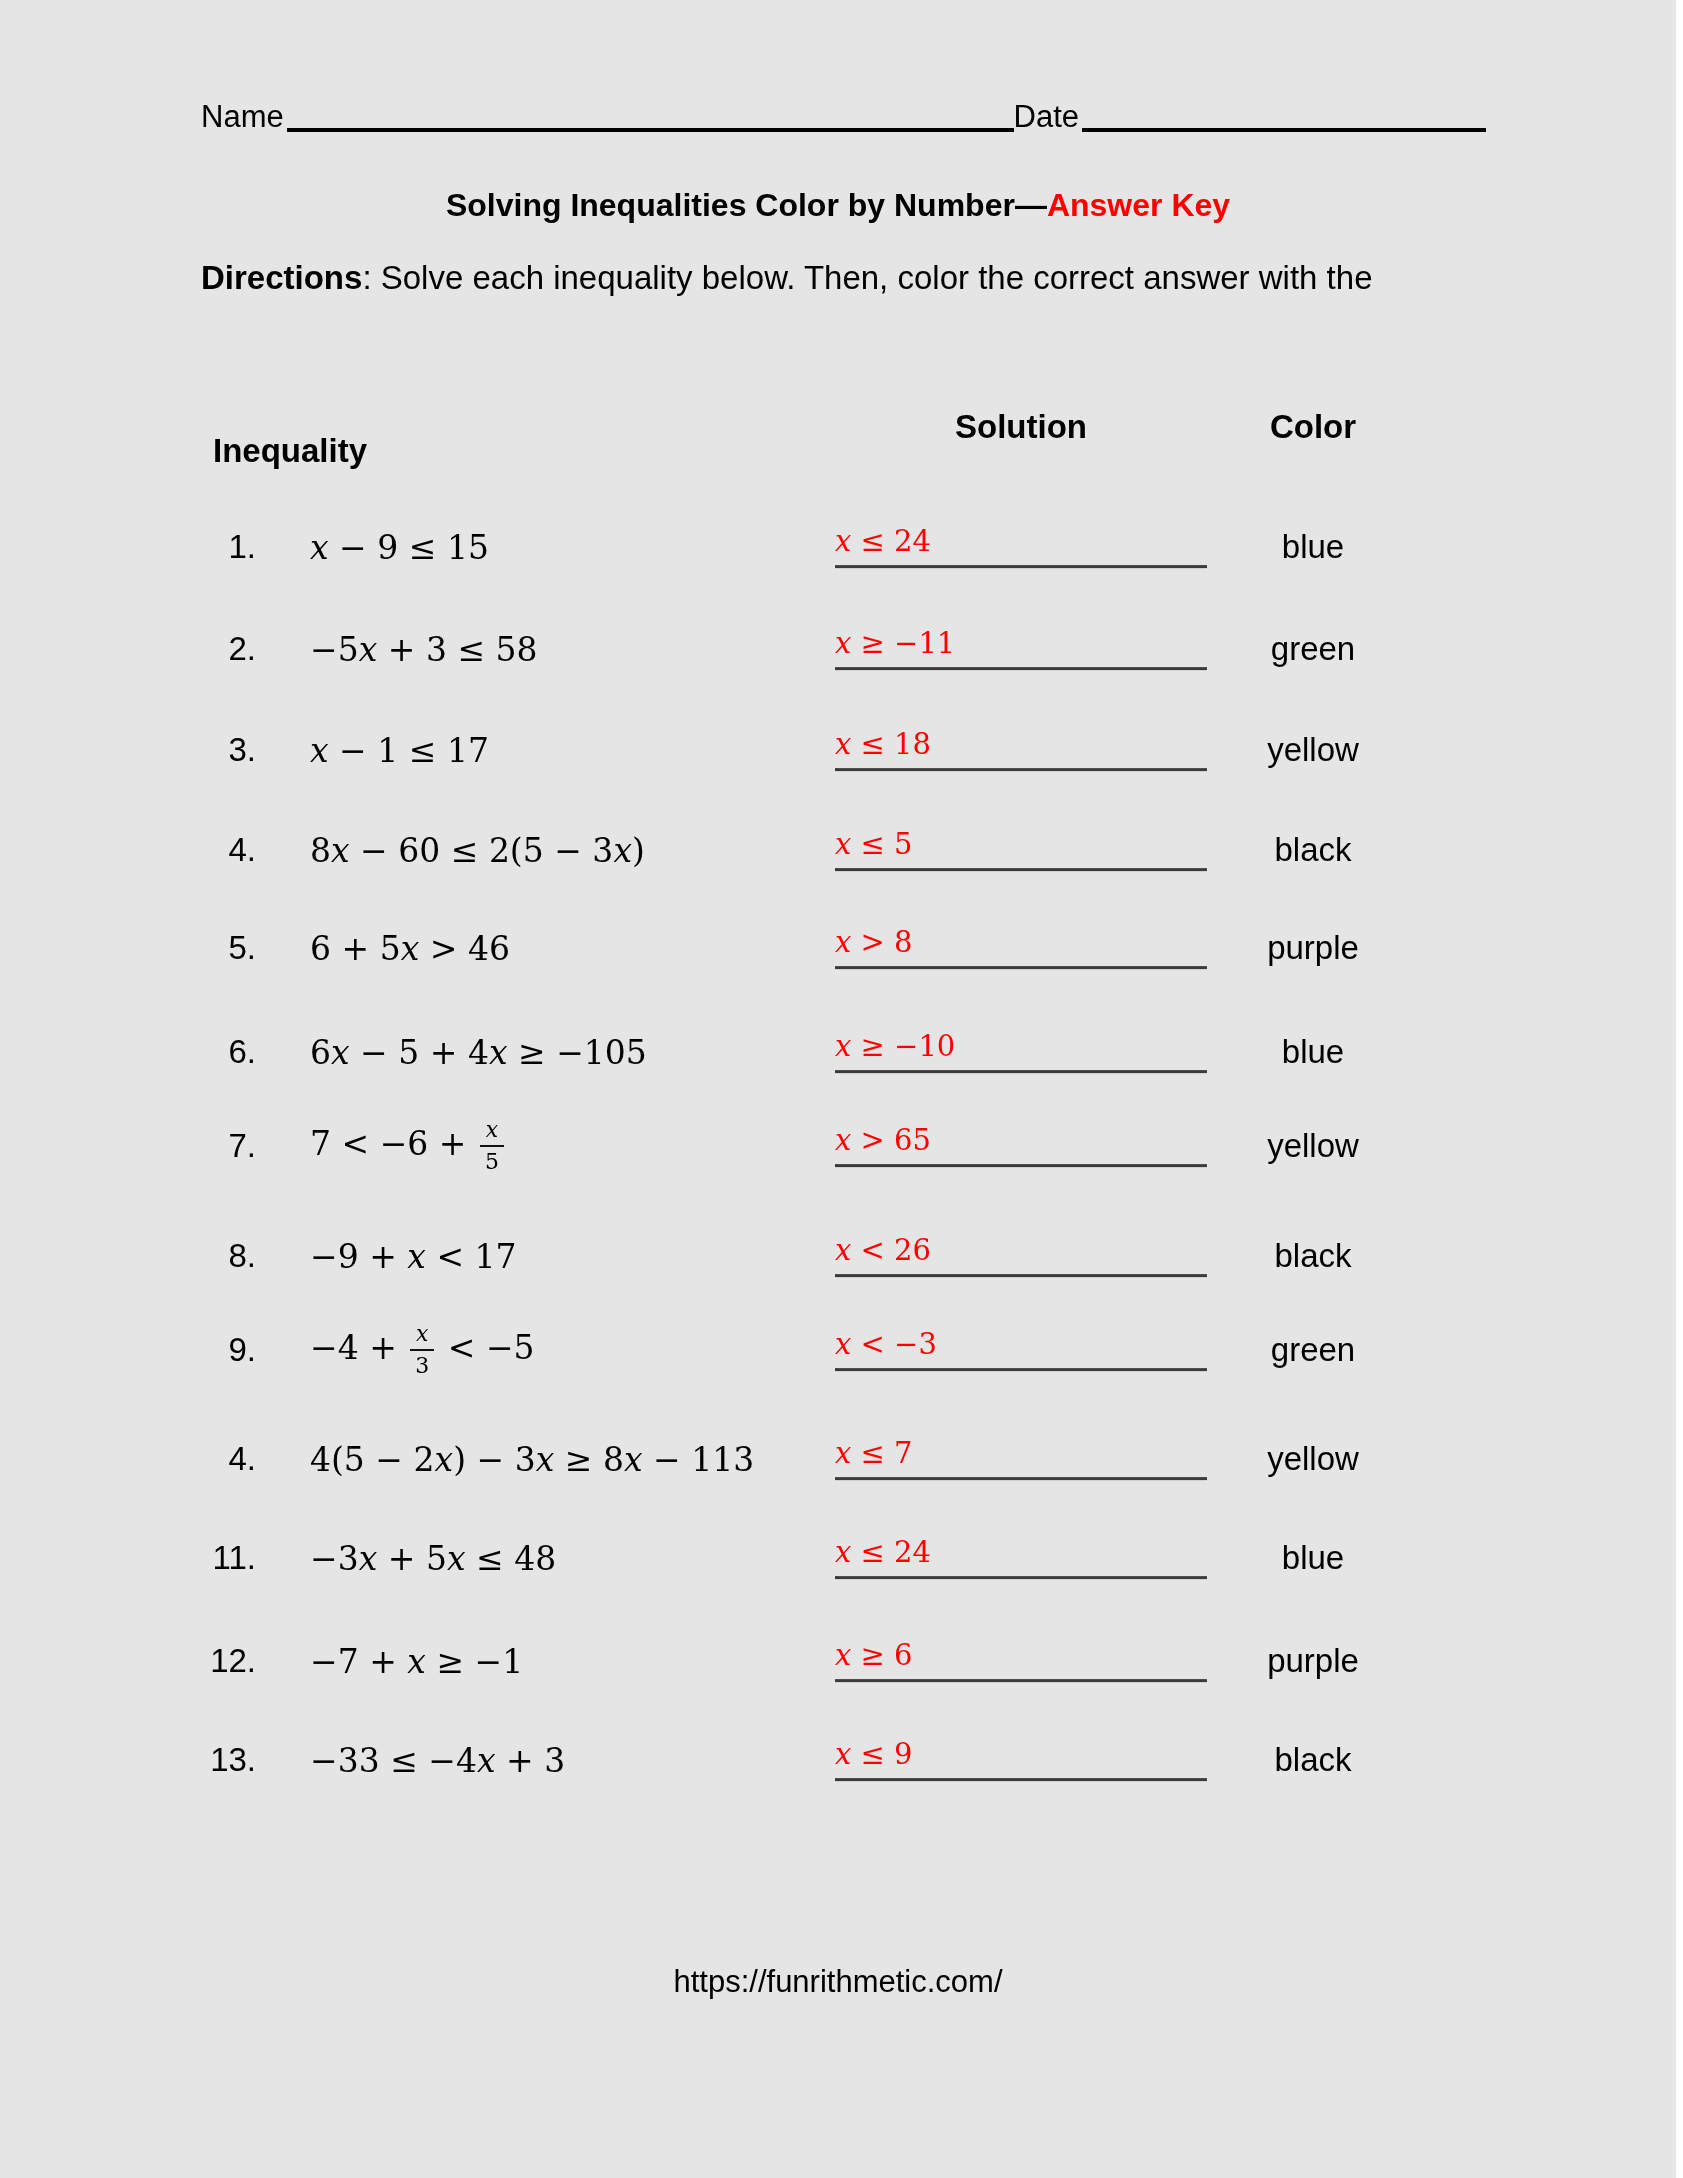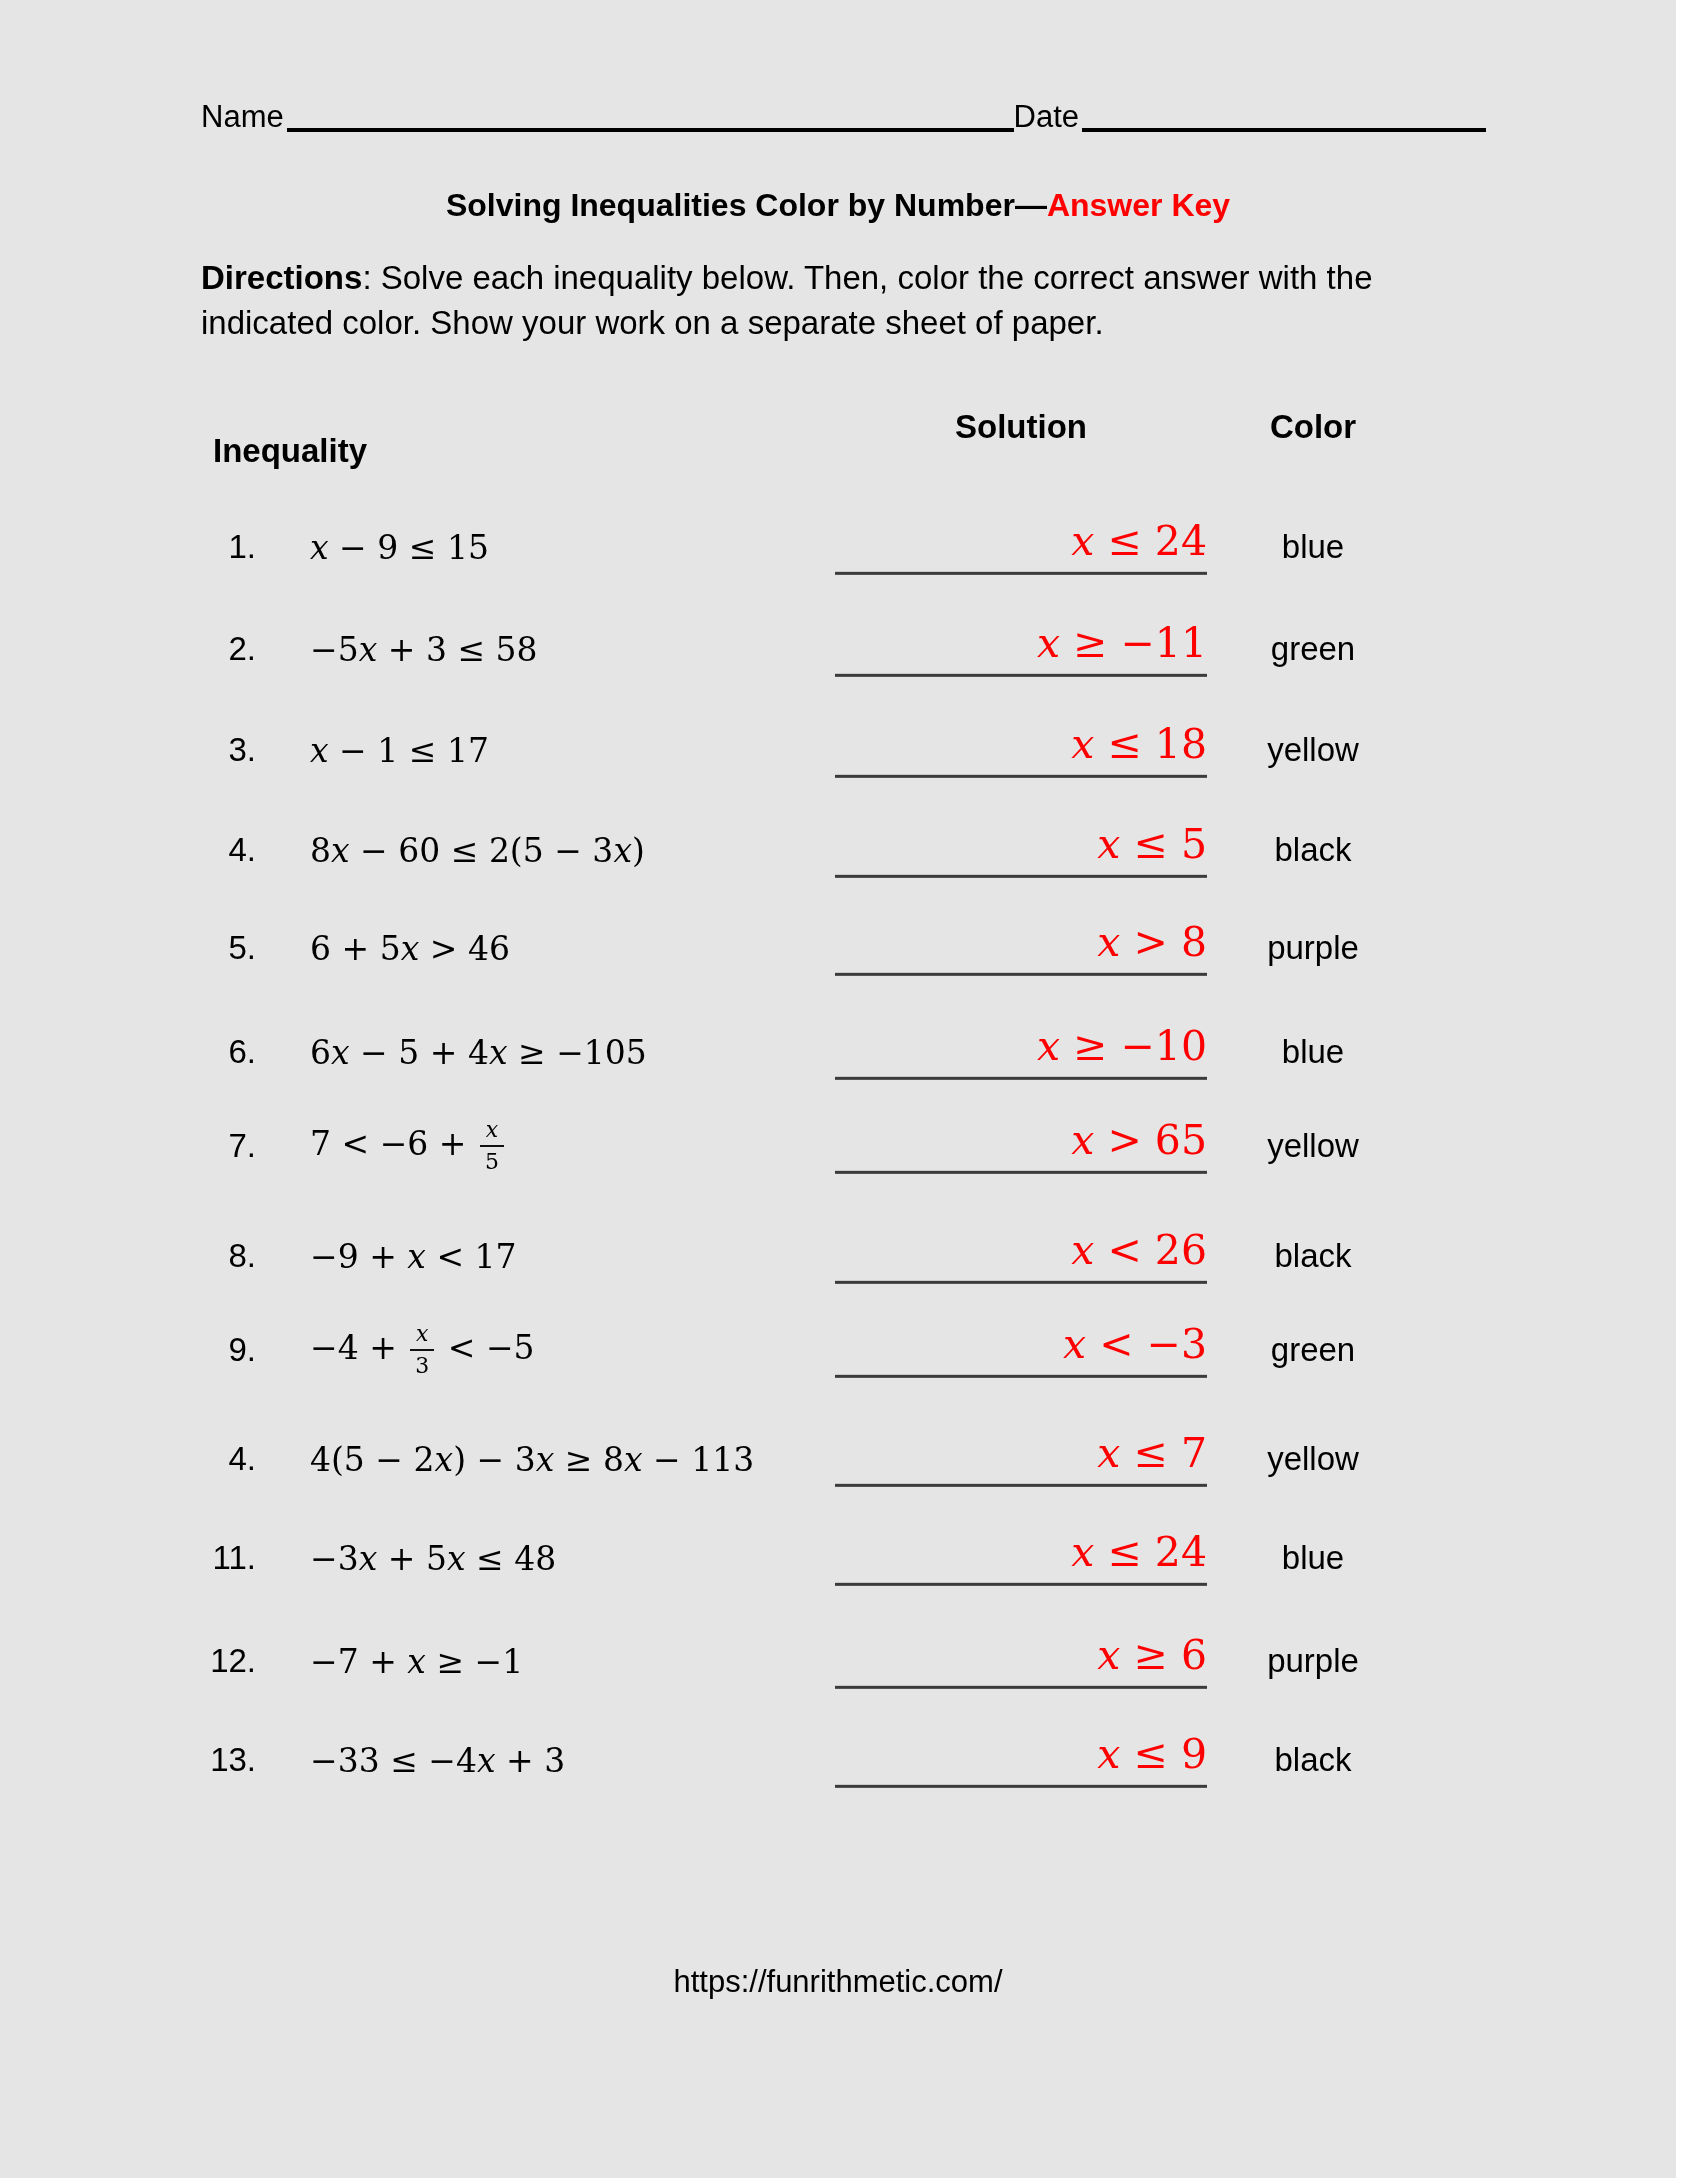--- a/index.html
+++ b/index.html
@@ -45,23 +45,23 @@
     top:50%;transform:translateY(-50%);font-size:33px;
   }
   .c-ineq{
     position:absolute;left:310px;top:50%;transform:translateY(-50%);
     font-family:"DejaVu Serif", serif;font-size:33px;white-space:nowrap;
   }
   .c-sol{
     position:absolute;left:835px;width:372px;top:50%;transform:translateY(-52%);
   }
   .sol-text{
-    display:block;text-align:right;padding-bottom:7px;
+    display:block;text-align:left;padding-bottom:7px;
     border-bottom:3px solid #3b3b3b;
-    font-family:"DejaVu Serif", serif;font-size:41px;
+    font-family:"DejaVu Serif", serif;font-size:29px;
     color:var(--accent,#ff0000);white-space:nowrap;
   }
   .c-color{
     position:absolute;left:1214px;width:198px;text-align:center;
     top:50%;transform:translateY(-50%);font-size:33px;
   }
   
   .math i{font-style:italic;}
   .frac{display:inline-block;vertical-align:middle;text-align:center;line-height:1;margin:0 3px;}
   .frac .fnum{display:block;font-size:22px;padding:0 5px 4px;}
@@ -83,21 +83,20 @@
     <span>Date</span>
     <span class="hline date-fill"></span>
   </div>
 
   <div class="title">
     <span>Solving Inequalities Color by Number—</span><span class="red">Answer Key</span>
   </div>
 
   <div class="directions">
     <span class="dline"><b>Directions</b><span>: Solve each inequality below. Then, color the correct answer with the</span></span>
-    <span class="dline">indicated color. Show your work on a separate sheet of paper.</span>
   </div>
 
   <div class="h-ineq">Inequality</div>
   <div class="h-sol">Solution</div>
   <div class="h-col">Color</div>
 
   <div id="rows">
       <div class="t-row" style="top: 496px;">
         <div class="c-num">1.</div>
         <div class="c-ineq math"><span><i>x</i> − 9 ≤ 15</span></div>

